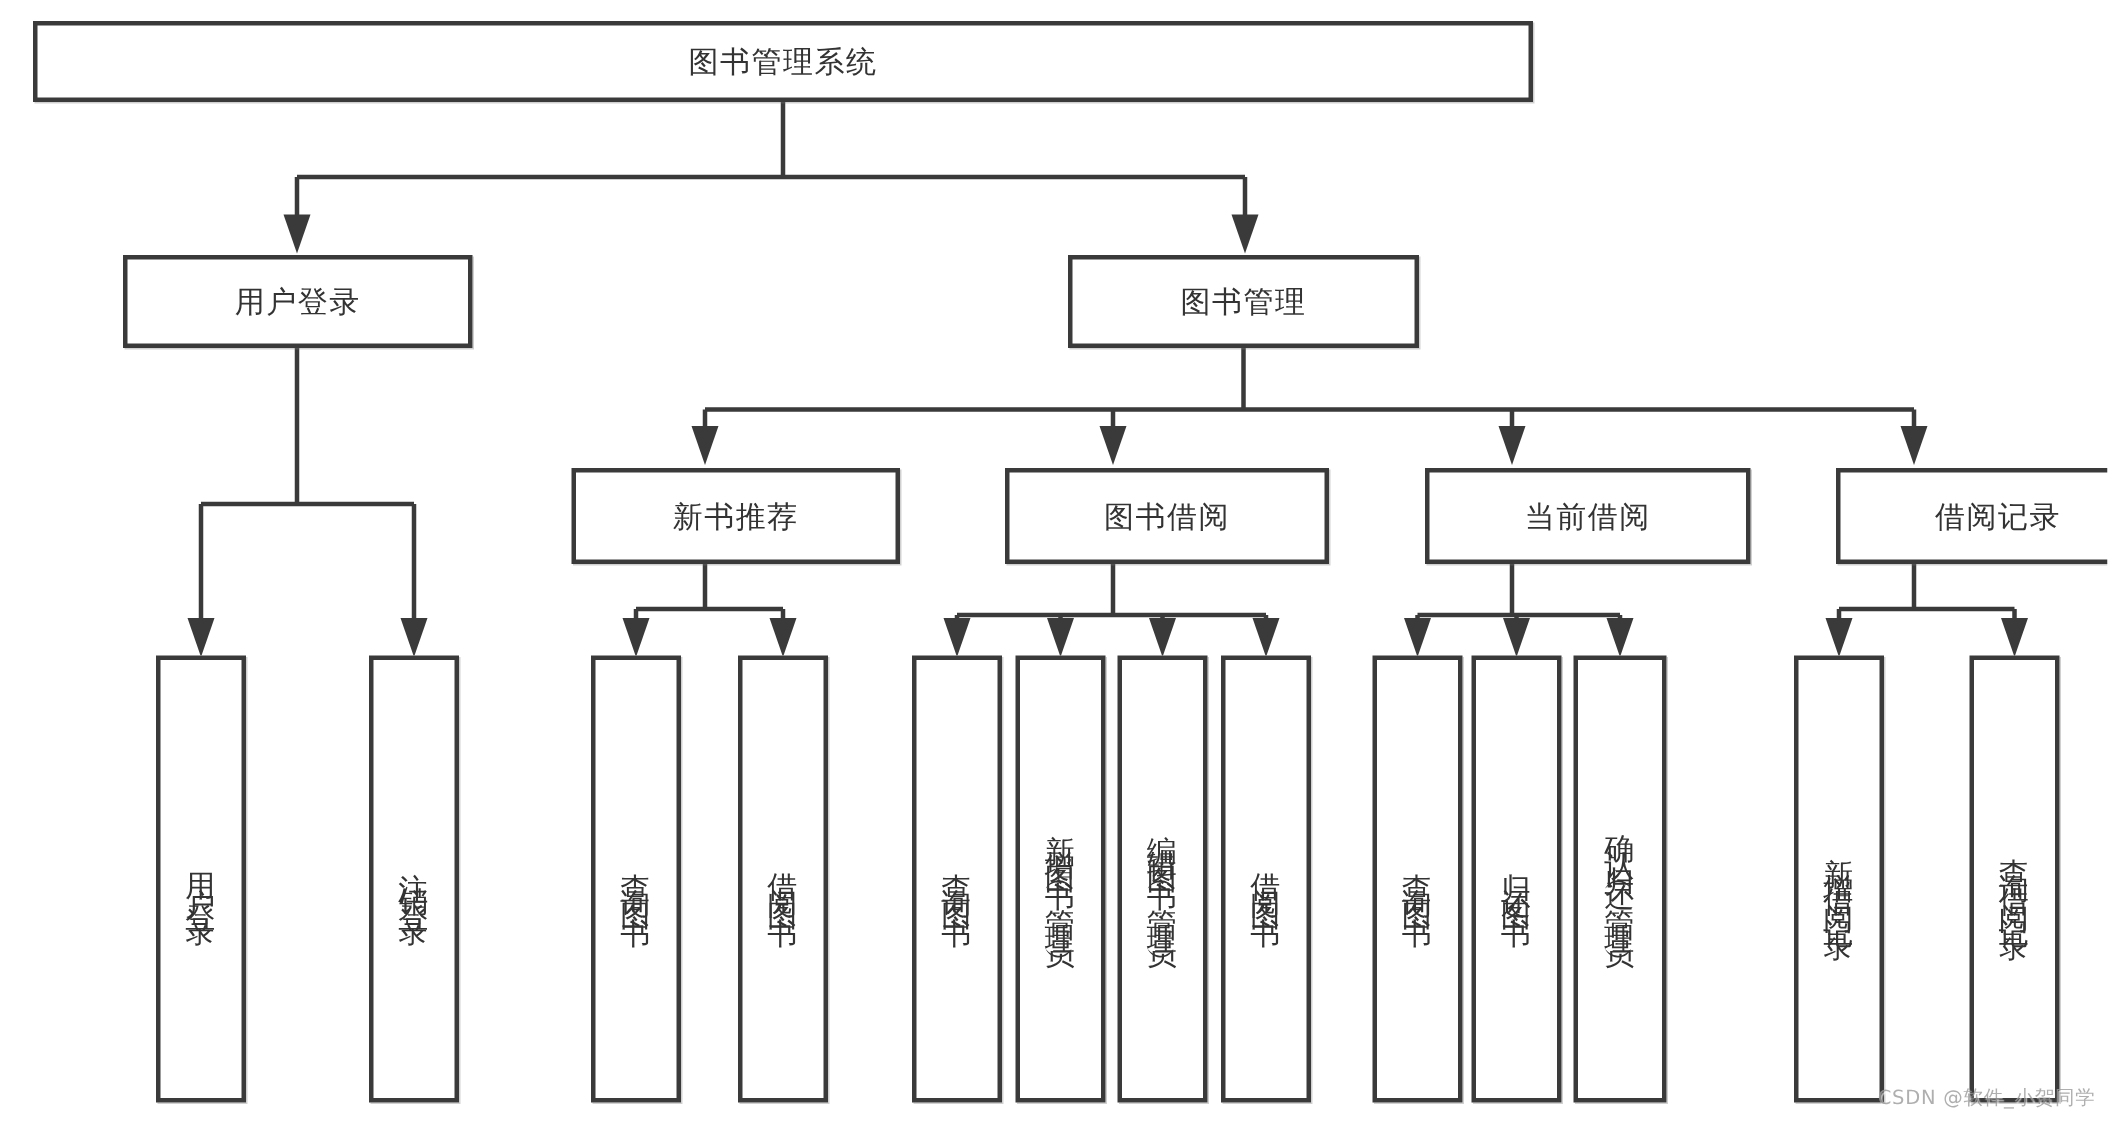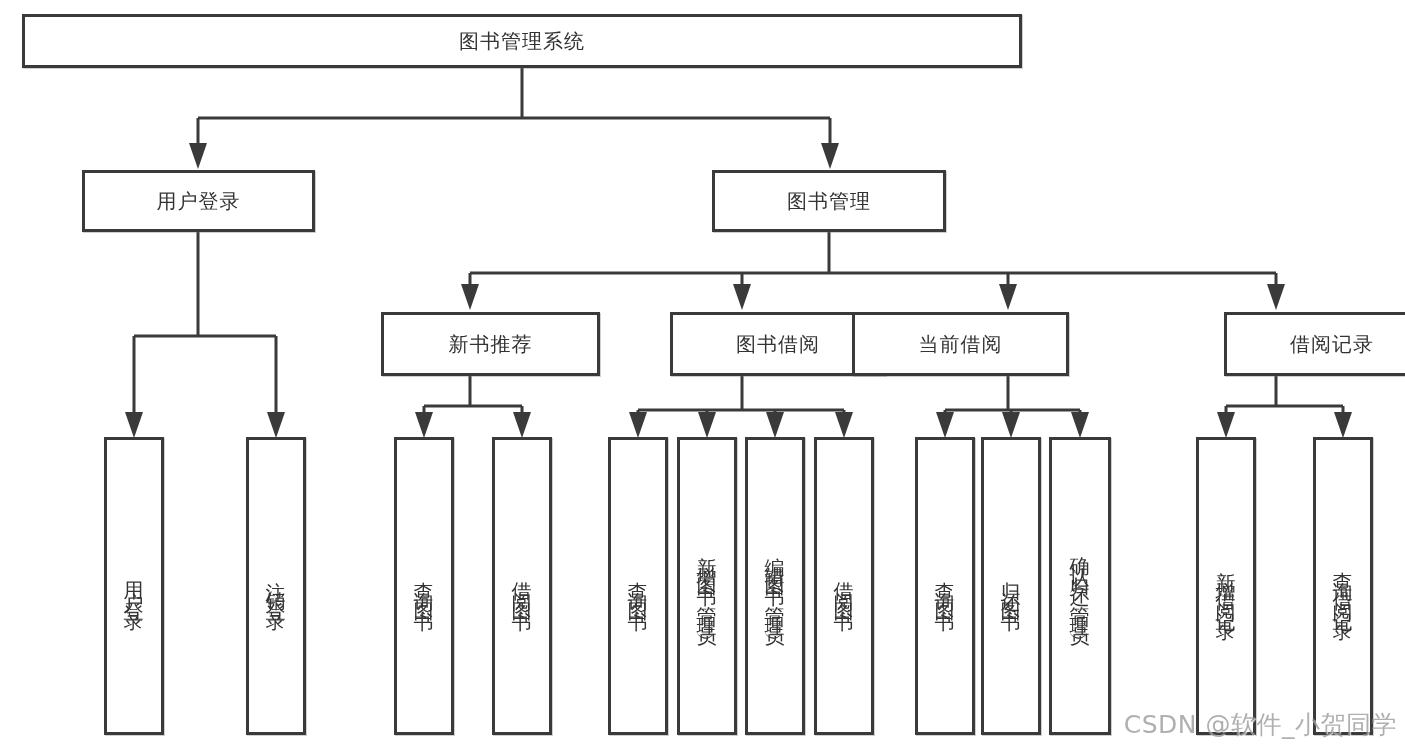--- a/index.html
+++ b/index.html
@@ -61,21 +61,21 @@
     font-size: 20px;
     letter-spacing: 10px;
     line-height: 1;
     white-space: nowrap;
   }
 
   .watermark {
     position: absolute;
     right: 8px;
     bottom: 6px;
-    font-size: 25px;
+    font-size: 13px;
     color: var(--watermark);
     opacity: .8;
     letter-spacing: .5px;
     text-shadow: 1px 1px 1px #ffffff;
   }
 </style>
 </head>
 <body>
 
 <div class="canvas">
@@ -130,21 +130,21 @@
   <div class="hnode" style="left:712px; top:170px; width:234px; height:62px;text-align:right;">
     <span>图书管理</span>
   </div>
 
   <div class="hnode" style="left:381px; top:312px; width:219px; height:64px;">
     <span>新书推荐</span>
   </div>
   <div class="hnode" style="left:670px; top:312px; width:216px; height:64px;">
     <span>图书借阅</span>
   </div>
-  <div class="hnode" style="left:852px; top:312px; width:217px; height:64px;text-align:center;">
+  <div class="hnode" style="left:950px; top:312px; width:217px; height:64px;text-align:center;">
     <span>当前借阅</span>
   </div>
   <div class="hnode" style="left:1224px; top:312px; width:216px; height:64px;">
     <span>借阅记录</span>
   </div>
 
   <div class="vnode" style="left:104px;">
     <span class="vtext">用户登录</span>
   </div>
   <div class="vnode" style="left:246px;">

